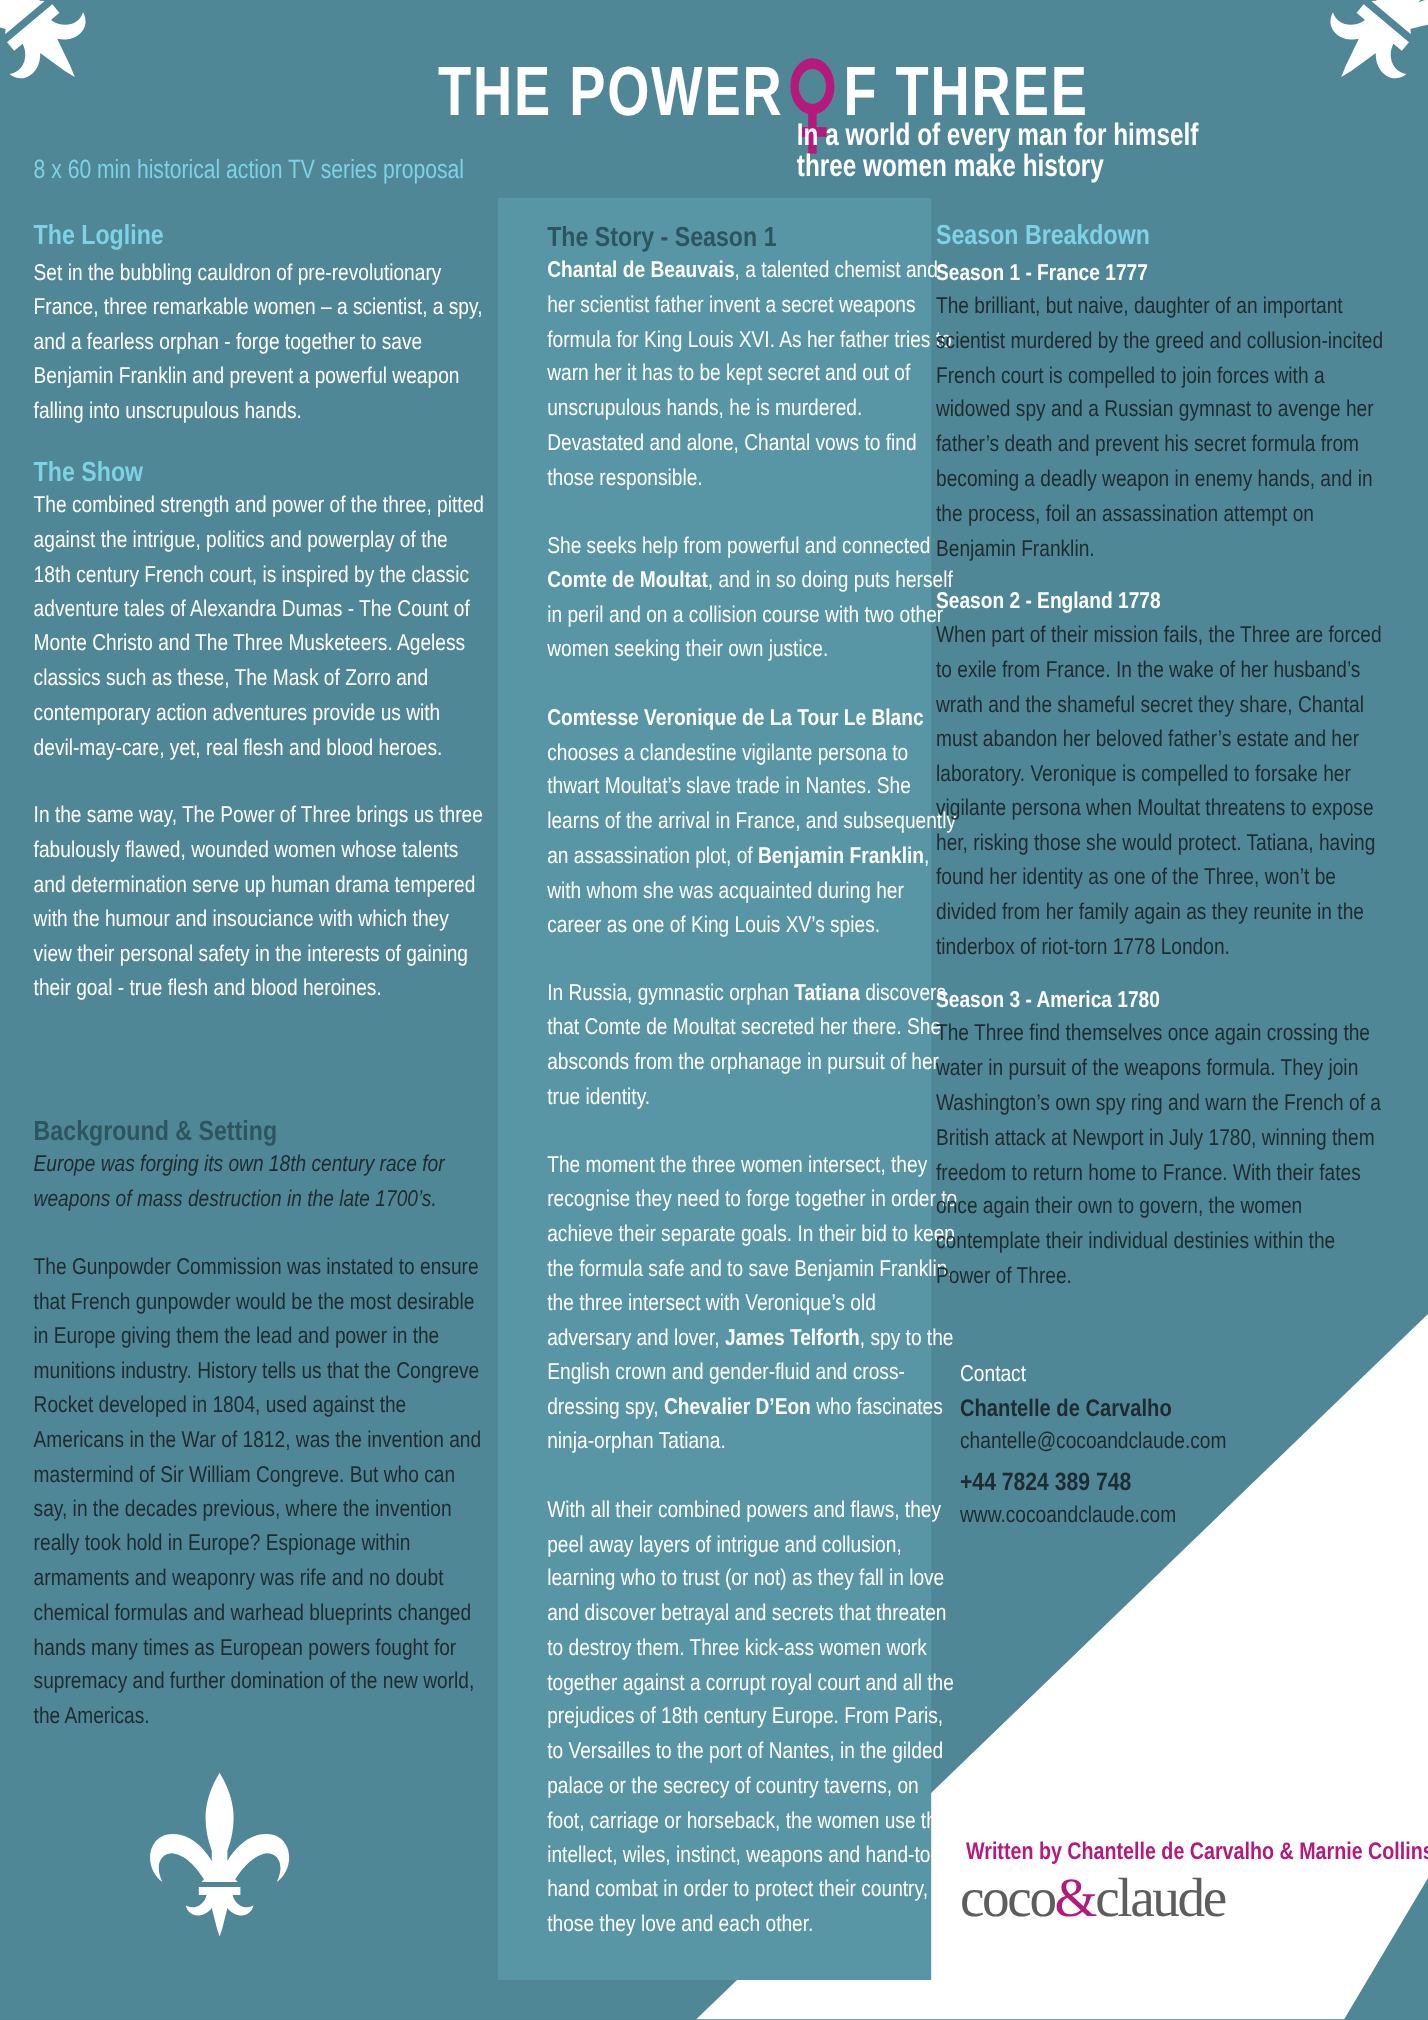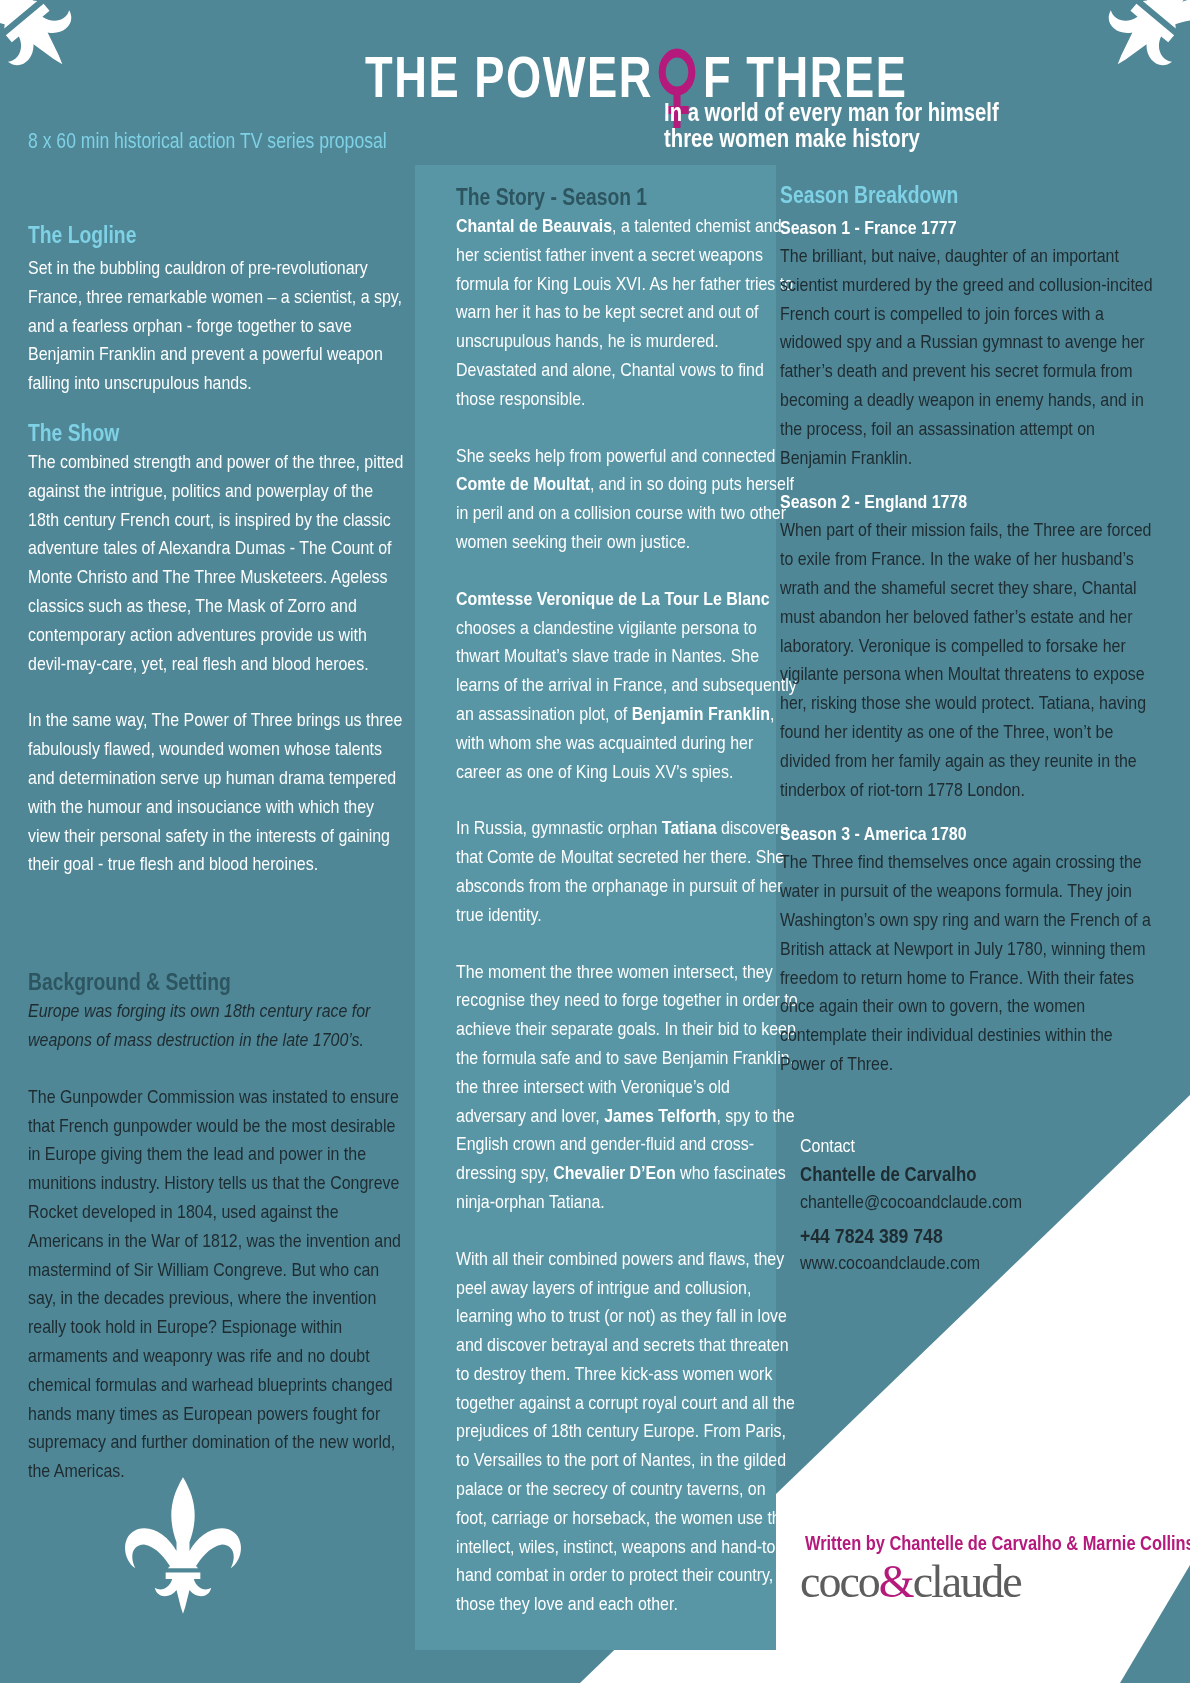--- a/index.html
+++ b/index.html
@@ -35,21 +35,21 @@
     color: #ffffff; white-space: nowrap;
   }
 
   .subtitle {
     position: absolute; z-index: 2; left: 28px; top: 128px;
     font-size: 22px; color: #7fd1e6;
     transform: scaleX(0.8); transform-origin: left top; white-space: nowrap;
   }
 
   .col { position: absolute; z-index: 2; }
-  .col-left { left: 28px; top: 180px; width: 380px; margin-top: 40px; }
+  .col-left { left: 28px; top: 180px; width: 380px; }
   .col-mid-panel {
     position: absolute; z-index: 1; left: 415px; top: 165px; width: 361px; height: 1485px;
     background: #5896a5;
   }
   .col-mid { left: 456px; top: 182px; width: 345px; }
   .col-right { left: 780px; top: 180px; width: 380px; }
 
   .narrow { transform: scaleX(0.84); transform-origin: left top; }
   .col-left .narrow, .col-right .narrow { width: 452px; }
   .col-mid .narrow { width: 410px; }

